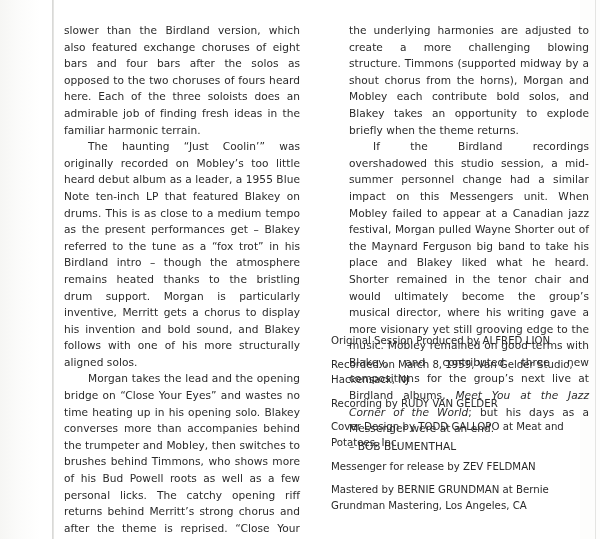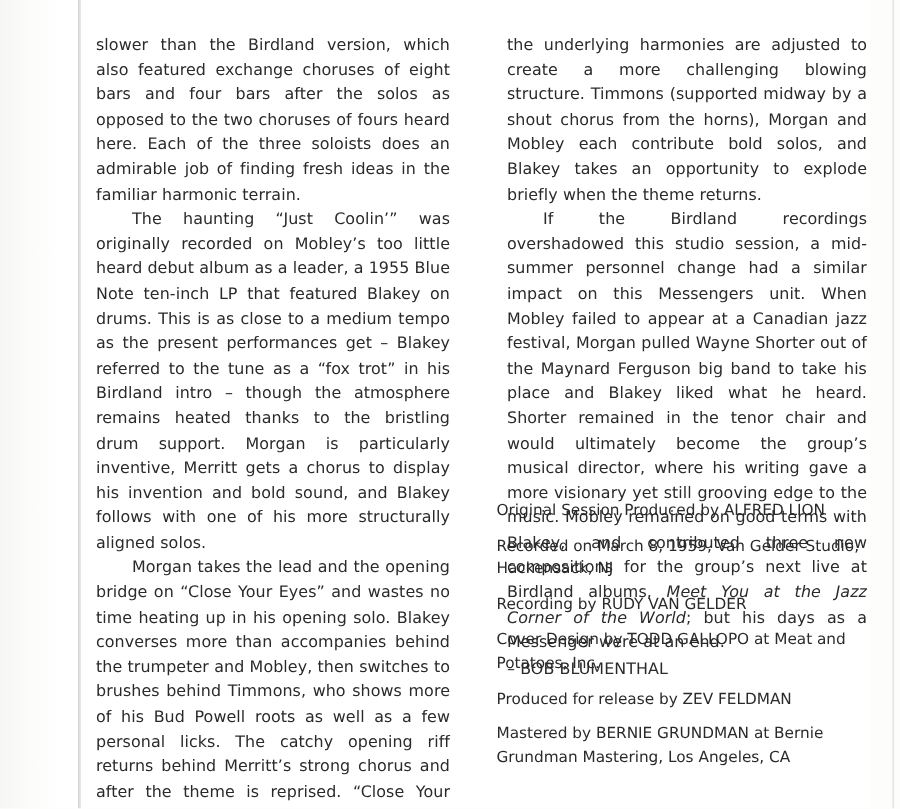--- a/index.html
+++ b/index.html
@@ -21,21 +21,21 @@
   .edge-right {
     position: absolute; left: 595px; top: 0; width: 1px; height: 539px; background: #e4e4e2;
   }
   .col {
     position: absolute; top: 22px;
     font-size: 10.6px; line-height: 16.6px;
     text-align: justify;
     letter-spacing: 0.05px;
   }
   .col-left { left: 64px; width: 236px; }
-  .col-right { left: 338px; width: 240px; }
+  .col-right { left: 349px; width: 240px; }
   .col p { margin: 0; }
   .indent { text-indent: 24px; }
   .byline { text-align: left; margin-top: 1px !important; }
   .credits {
     position: absolute; left: 331px; top: 333px; width: 250px;
     font-size: 10.2px; line-height: 15.6px; color: #2a2a2a;
   }
   .credits p { margin: 0 0 8px 0; }
   em { font-style: italic; }
 </style>
@@ -57,16 +57,16 @@
     <p>the underlying harmonies are adjusted to create a more challenging blowing structure. Timmons (supported midway by a shout chorus from the horns), Morgan and Mobley each contribute bold solos, and Blakey takes an opportunity to explode briefly when the theme returns.</p>
     <p class="indent"><span>If the Birdland recordings overshadowed this studio session, a mid-summer personnel change had a similar impact on this Messengers unit. When Mobley failed to appear at a Canadian jazz festival, Morgan pulled Wayne Shorter out of the Maynard Ferguson big band to take his place and Blakey liked what he heard. Shorter remained in the tenor chair and would ultimately become the group’s musical director, where his writing gave a more visionary yet still grooving edge to the music. Mobley remained on good terms with Blakey, and contributed three new compositions for the group’s next live at Birdland albums,</span> <em>Meet You at the Jazz Corner of the World</em><span>; but his days as a Messenger were at an end.</span></p>
     <p class="byline">– BOB BLUMENTHAL</p>
   </div>
 
   <div class="credits">
     <p>Original Session Produced by ALFRED LION</p>
     <p>Recorded on March 8, 1959, Van Gelder Studio, Hackensack, NJ</p>
     <p>Recording by RUDY VAN GELDER</p>
     <p>Cover Design by TODD GALLOPO at Meat and Potatoes, Inc.</p>
-    <p>Produced for release by ZEV FELDMAN</p>
+    <p>Messenger for release by ZEV FELDMAN</p>
     <p>Mastered by BERNIE GRUNDMAN at Bernie Grundman Mastering, Los Angeles, CA</p>
   </div>
 </div>
 
 </body></html>

